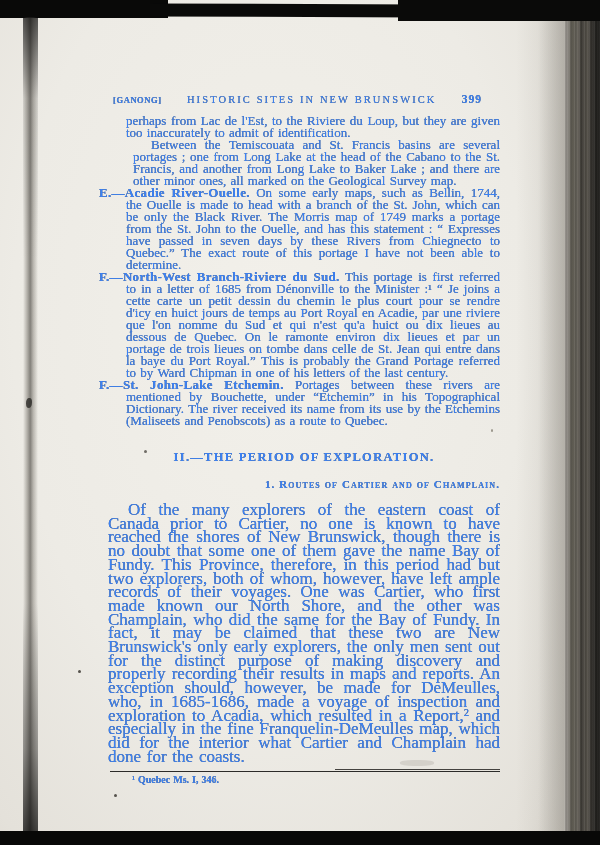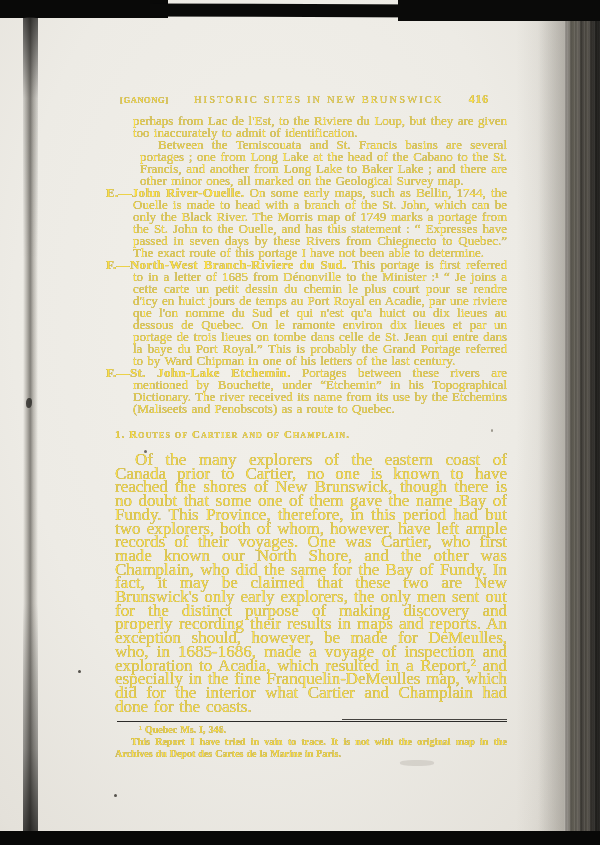--- a/index.html
+++ b/index.html
@@ -58,22 +58,22 @@
   
   .speck { background: #6f6c66; border-radius: 50%; }
   .sp1 { left: 144px; top: 450px; width: 3px; height: 3px; }
   .sp2 { left: 78px;  top: 670px; width: 3px; height: 3px; background:#55524c; }
   .sp3 { left: 114px; top: 794px; width: 3px; height: 3px; background:#56534d; }
   .sp4 { left: 491px; top: 429px; width: 2px; height: 3px; background:#989489; }
   .sp5 { left: 400px; top: 760px; width: 34px; height: 6px; border-radius: 40%; background: rgba(150,145,135,0.25); }
 
   
   .content {
-    left: 115px; top: 93px; width: 392px;
-    color: #fde047;
+    left: 108px; top: 93px; width: 392px;
+    color: #3b82f6;
     text-shadow: 0 0 0.55px rgba(30,28,26,0.78);
   }
   .running-head {
     display: flex; justify-content: space-between; align-items: baseline;
     height: 14px;
   }
   .rh-author { font-size: 8.5px; letter-spacing: 0.6px; font-weight: bold; padding-left: 5px; }
   .rh-title  { font-size: 10.5px; font-weight: normal; letter-spacing: 2.1px; }
   .rh-page   { font-size: 11.5px; font-weight: bold; letter-spacing: 1px; padding-right: 18px; }
 
@@ -82,21 +82,21 @@
   .cont   { margin-top: 8px; }
   .indent { text-indent: 18px; margin-left: 25px; }
   .item   { text-indent: -27px; }
   .item .lbl { font-weight: bold; letter-spacing: 0.3px; }
 
   h2.section {
     margin: 23px 0 0 0; text-align: center;
     font-size: 12.5px; font-weight: bold; letter-spacing: 1.3px;
   }
   h3.subsection {
-    margin: 13px 0 0 0; text-align: left;
+    margin: 13px 0 0 0; text-align: right;
     font-size: 11px; font-weight: bold; font-variant: small-caps;
     letter-spacing: 1.1px;
   }
   .main {
     margin-top: 13px;
     font-size: 17px; line-height: 13.7px;
     text-indent: 20px; word-spacing: 1.5px;
   }
 
   .fn-rule { margin-top: 5px; height: 4px; position: relative; }
@@ -124,44 +124,44 @@
 <div class="abs speck sp2"></div>
 <div class="abs speck sp3"></div>
 <div class="abs speck sp4"></div>
 <div class="abs speck sp5"></div>
 
 <div class="abs content">
 
   <div class="running-head">
     <span class="rh-author">[GANONG]</span>
     <span class="rh-title">HISTORIC SITES IN NEW BRUNSWICK</span>
-    <span class="rh-page">416</span>
+    <span class="rh-page">399</span>
   </div>
 
   <p class="small cont">perhaps from Lac de l'Est, to the Riviere du Loup, but they are given too inaccurately to admit of identification.</p>
   <p class="small indent">Between the Temiscouata and St. Francis basins are several portages ; one from Long Lake at the head of the Cabano to the St. Francis, and another from Long Lake to Baker Lake ; and there are other minor ones, all marked on the Geological Survey map.</p>
 
   <p class="small item">
-    <span class="lbl">E.—John River-Ouelle.</span>
+    <span class="lbl">E.—Acadie River-Ouelle.</span>
     <span class="txt">On some early maps, such as Bellin, 1744, the Ouelle is made to head with a branch of the St. John, which can be only the Black River. The Morris map of 1749 marks a portage from the St. John to the Ouelle, and has this statement : “ Expresses have passed in seven days by these Rivers from Chiegnecto to Quebec.” The exact route of this portage I have not been able to determine.</span>
   </p>
 
   <p class="small item">
     <span class="lbl">F.—North-West Branch-Riviere du Sud.</span>
     <span class="txt">This portage is first referred to in a letter of 1685 from Dénonville to the Minister :¹ “ Je joins a cette carte un petit dessin du chemin le plus court pour se rendre d'icy en huict jours de temps au Port Royal en Acadie, par une riviere que l'on nomme du Sud et qui n'est qu'a huict ou dix lieues au dessous de Quebec. On le ramonte environ dix lieues et par un portage de trois lieues on tombe dans celle de St. Jean qui entre dans la baye du Port Royal.” This is probably the Grand Portage referred to by Ward Chipman in one of his letters of the last century.</span>
   </p>
 
   <p class="small item">
     <span class="lbl">F.—St. John-Lake Etchemin.</span>
     <span class="txt">Portages between these rivers are mentioned by Bouchette, under “Etchemin” in his Topographical Dictionary. The river received its name from its use by the Etchemins (Maliseets and Penobscots) as a route to Quebec.</span>
   </p>
 
+  <h2 class="section">II.—THE PERIOD OF EXPLORATION.</h2>
   <h3 class="subsection">1. Routes of Cartier and of Champlain.</h3>
 
   <p class="main">Of the many explorers of the eastern coast of Canada prior to Cartier, no one is known to have reached the shores of New Brunswick, though there is no doubt that some one of them gave the name Bay of Fundy. This Province, therefore, in this period had but two explorers, both of whom, however, have left ample records of their voyages. One was Cartier, who first made known our North Shore, and the other was Champlain, who did the same for the Bay of Fundy. In fact, it may be claimed that these two are New Brunswick's only early explorers, the only men sent out for the distinct purpose of making discovery and properly recording their results in maps and reports. An exception should, however, be made for DeMeulles, who, in 1685-1686, made a voyage of inspection and exploration to Acadia, which resulted in a Report,² and especially in the fine Franquelin-DeMeulles map, which did for the interior what Cartier and Champlain had done for the coasts.</p>
 
   <div class="fn-rule">
       <span class="r2"></span>
     </div>
   <p class="fn fn1">¹ Quebec Ms. I, 346.</p>
-  <p class="fn fn2">This Report I have tried in vain to trace. It is not with the original map in the Archives du Depot des Cartes de la Marine in Paris.</p>
 
 </div>
 
 </body></html>

